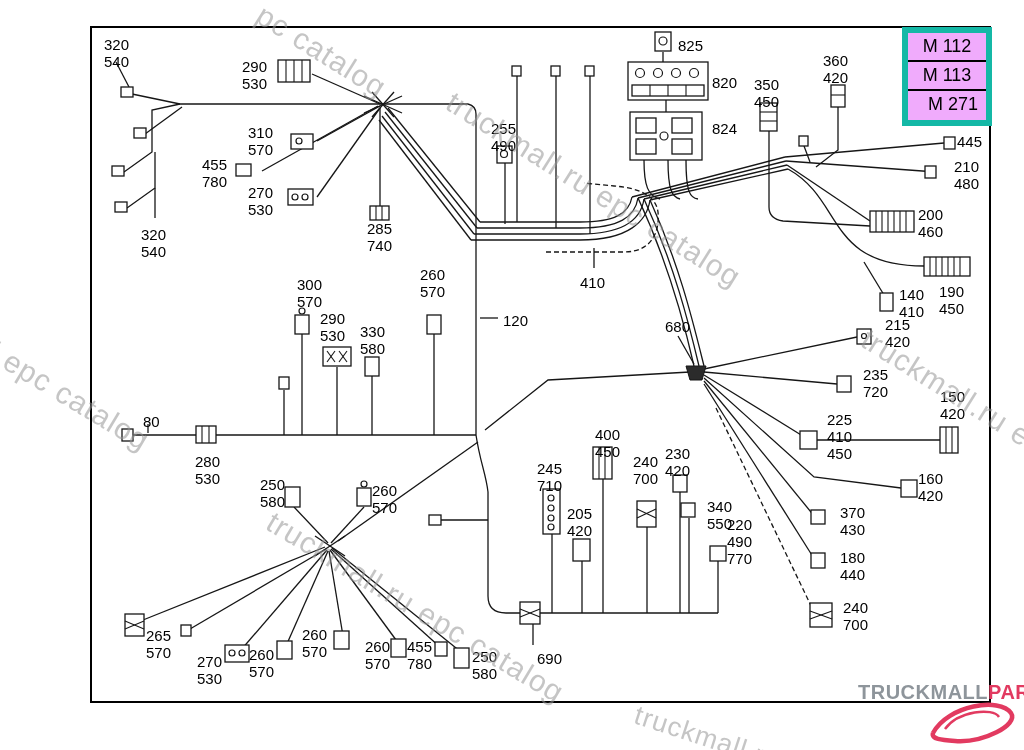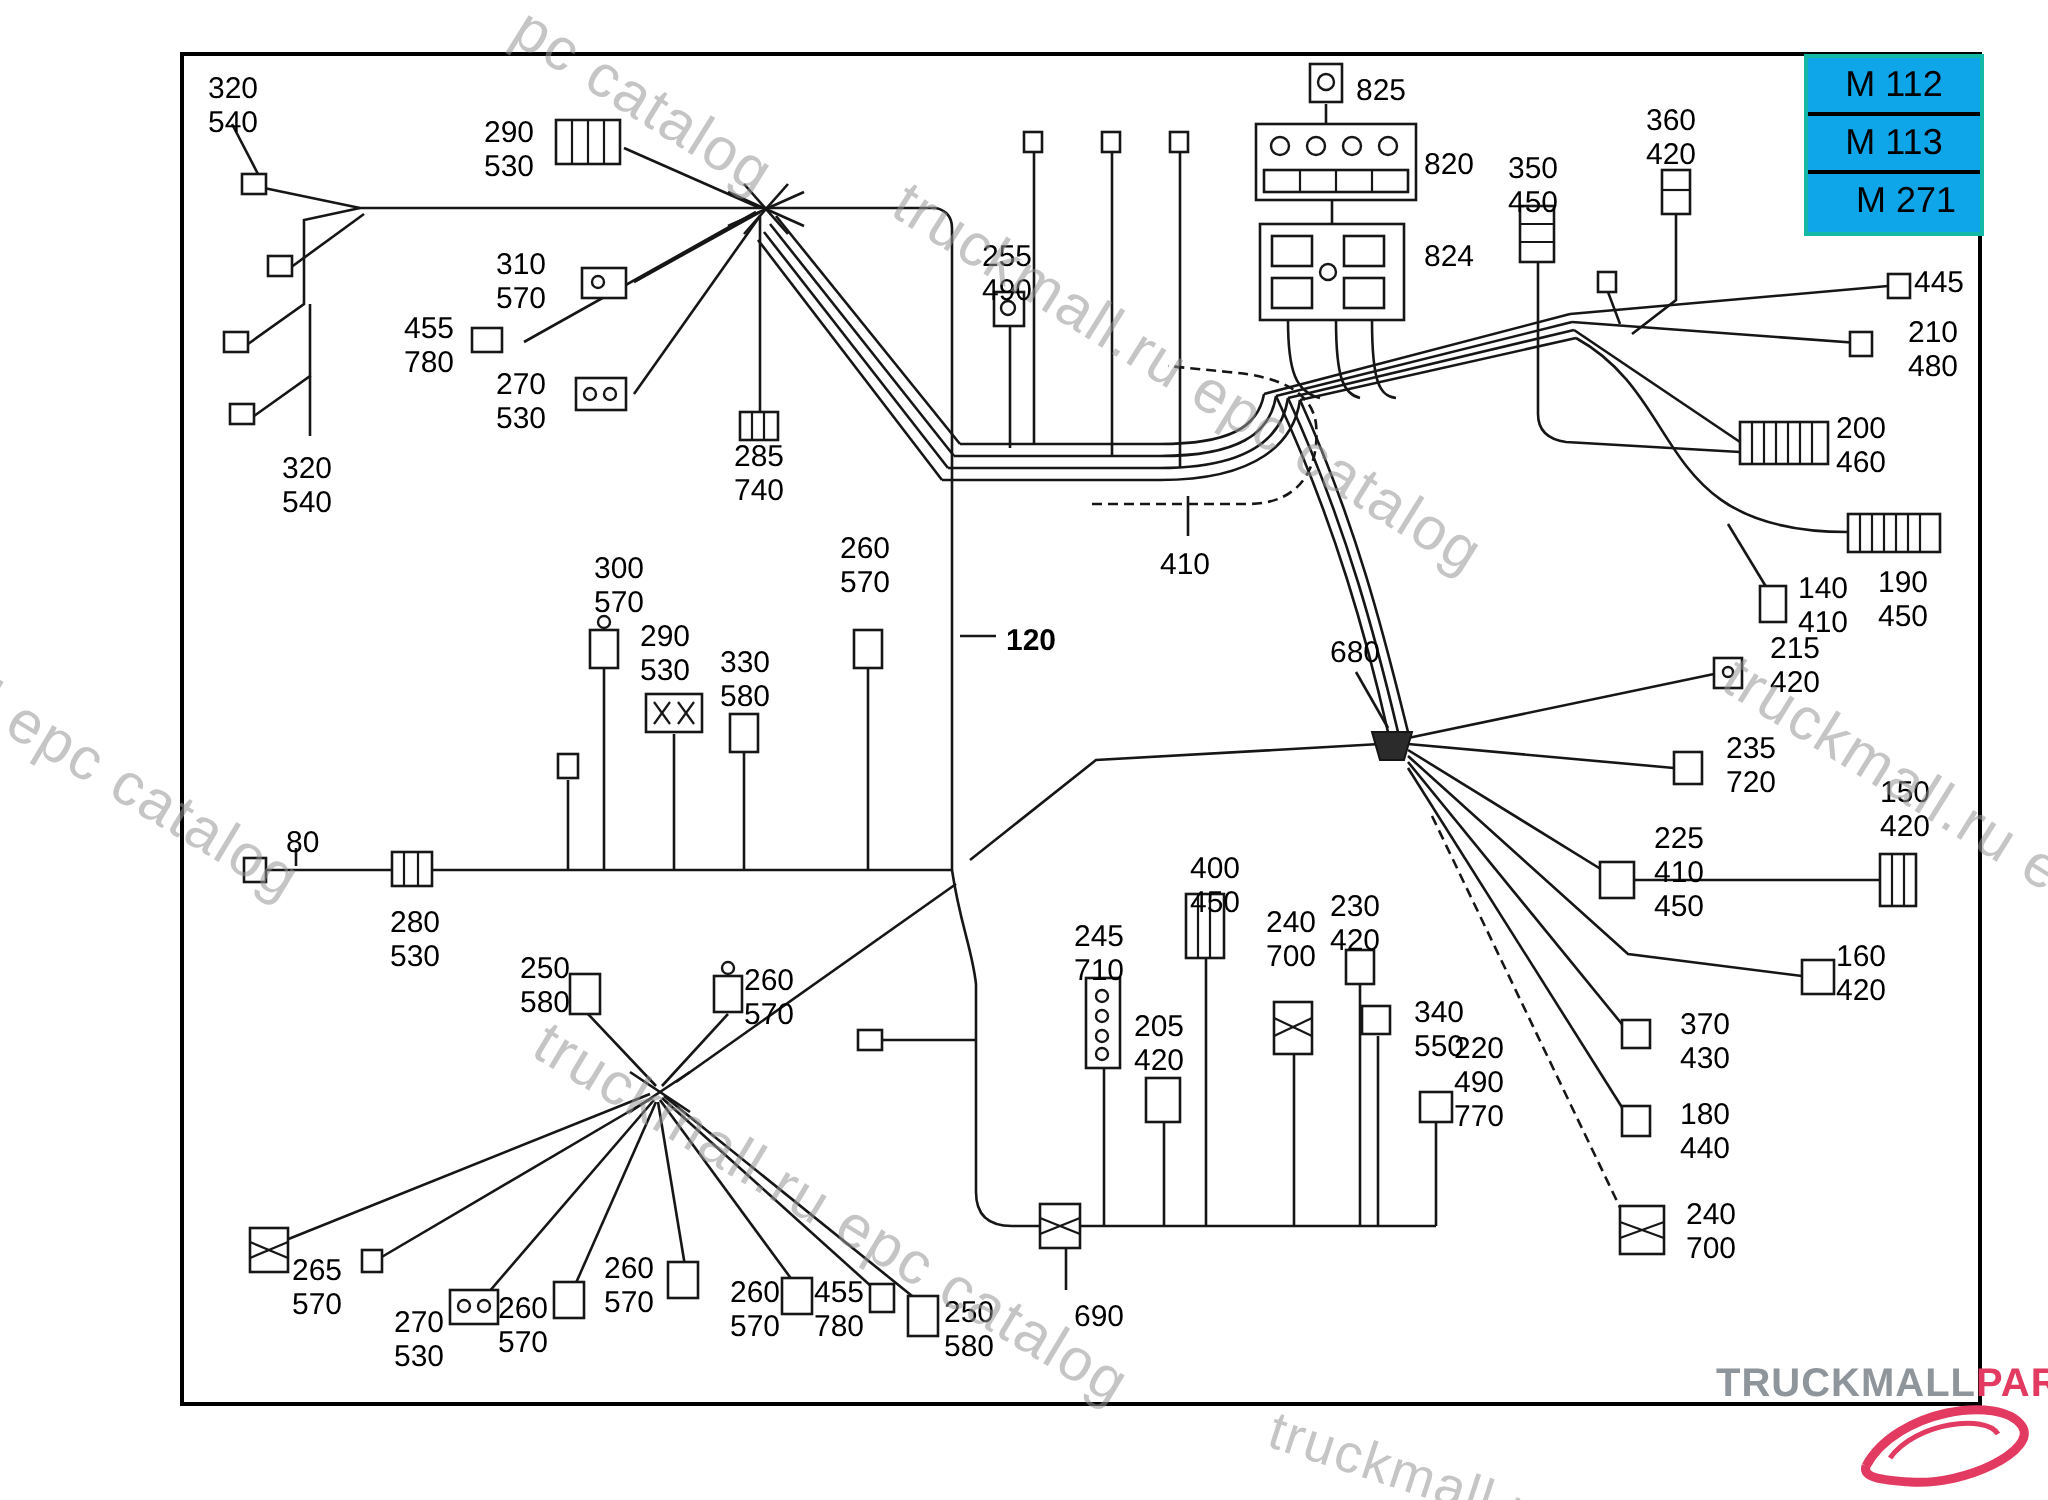--- a/index.html
+++ b/index.html
@@ -15,22 +15,22 @@
   #wiring path.dash { stroke-dasharray:5 3; }
   #wiring rect { fill:#ffffff; stroke:#161616; stroke-width:1.3; }
   #wiring circle { fill:#ffffff; stroke:#161616; stroke-width:1.2; }
   #wiring line { stroke:#161616; stroke-width:1.1; }
   #wiring .solid { fill:#2b2b2b; stroke:#161616; }
 
   #labels-layer { position:absolute; inset:0; z-index:5; pointer-events:none; }
   .part-label { position:absolute; font-size:15px; line-height:17px; color:#000;
                 white-space:pre-line; font-weight:400; }
 
-  #legend { position:absolute; left:874px; top:27px; width:90px; background:#0ea5e9;
-            border:2px solid #14b8a6; z-index:6; }
+  #legend { position:absolute; left:874px; top:27px; width:90px; background:#f0abfc;
+            border:6px solid #14b8a6; z-index:6; }
   .legend-cell { height:29px; line-height:27px; text-align:center; font-size:18px;
                  font-weight:500; border-bottom:2px solid #000; color:#000; }
   .legend-cell:last-child { border-bottom:none;padding-left:12px; }
 
   #watermark-layer { position:absolute; inset:0; z-index:7; pointer-events:none; }
   .watermark { position:absolute; color:rgba(150,150,150,0.55); white-space:nowrap;
                letter-spacing:1px; transform-origin:0 0; }
 
   #logo { position:absolute; left:830px; top:681px; z-index:8; font-size:20px;
           font-weight:700; letter-spacing:0.5px; white-space:nowrap; }
@@ -381,21 +381,21 @@
 450</div>
       <div class="part-label" style="left: 890px; top: 470px;">160
 420</div>
       <div class="part-label" style="left: 812px; top: 504px;">370
 430</div>
       <div class="part-label" style="left: 812px; top: 549px;">180
 440</div>
       <div class="part-label" style="left: 815px; top: 599px;">240
 700</div>
       <div class="part-label" style="left: 637px; top: 318px;">680</div>
-      <div class="part-label" style="left: 475px; top: 312px; font-weight: bold;">120</div>
+      <div class="part-label" style="left: 475px; top: 312px;">120</div>
       <div class="part-label" style="left: 269px; top: 276px;">300
 570</div>
       <div class="part-label" style="left: 292px; top: 310px;">290
 530</div>
       <div class="part-label" style="left: 332px; top: 323px;">330
 580</div>
       <div class="part-label" style="left: 392px; top: 266px;">260
 570</div>
       <div class="part-label" style="left: 115px; top: 413px;">80</div>
       <div class="part-label" style="left: 167px; top: 453px;">280

